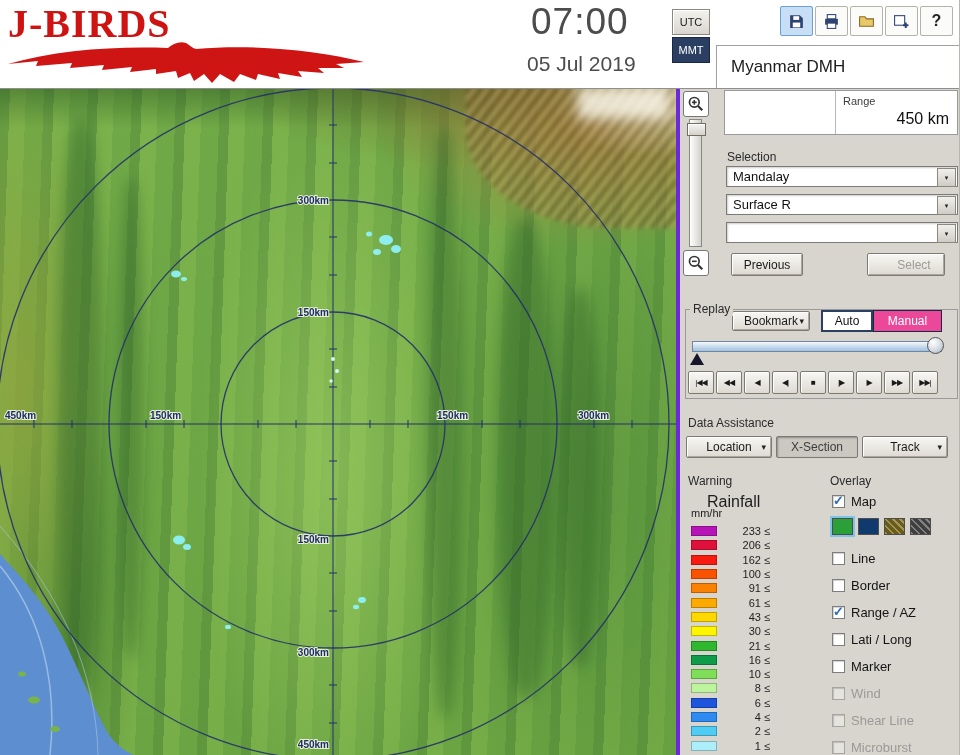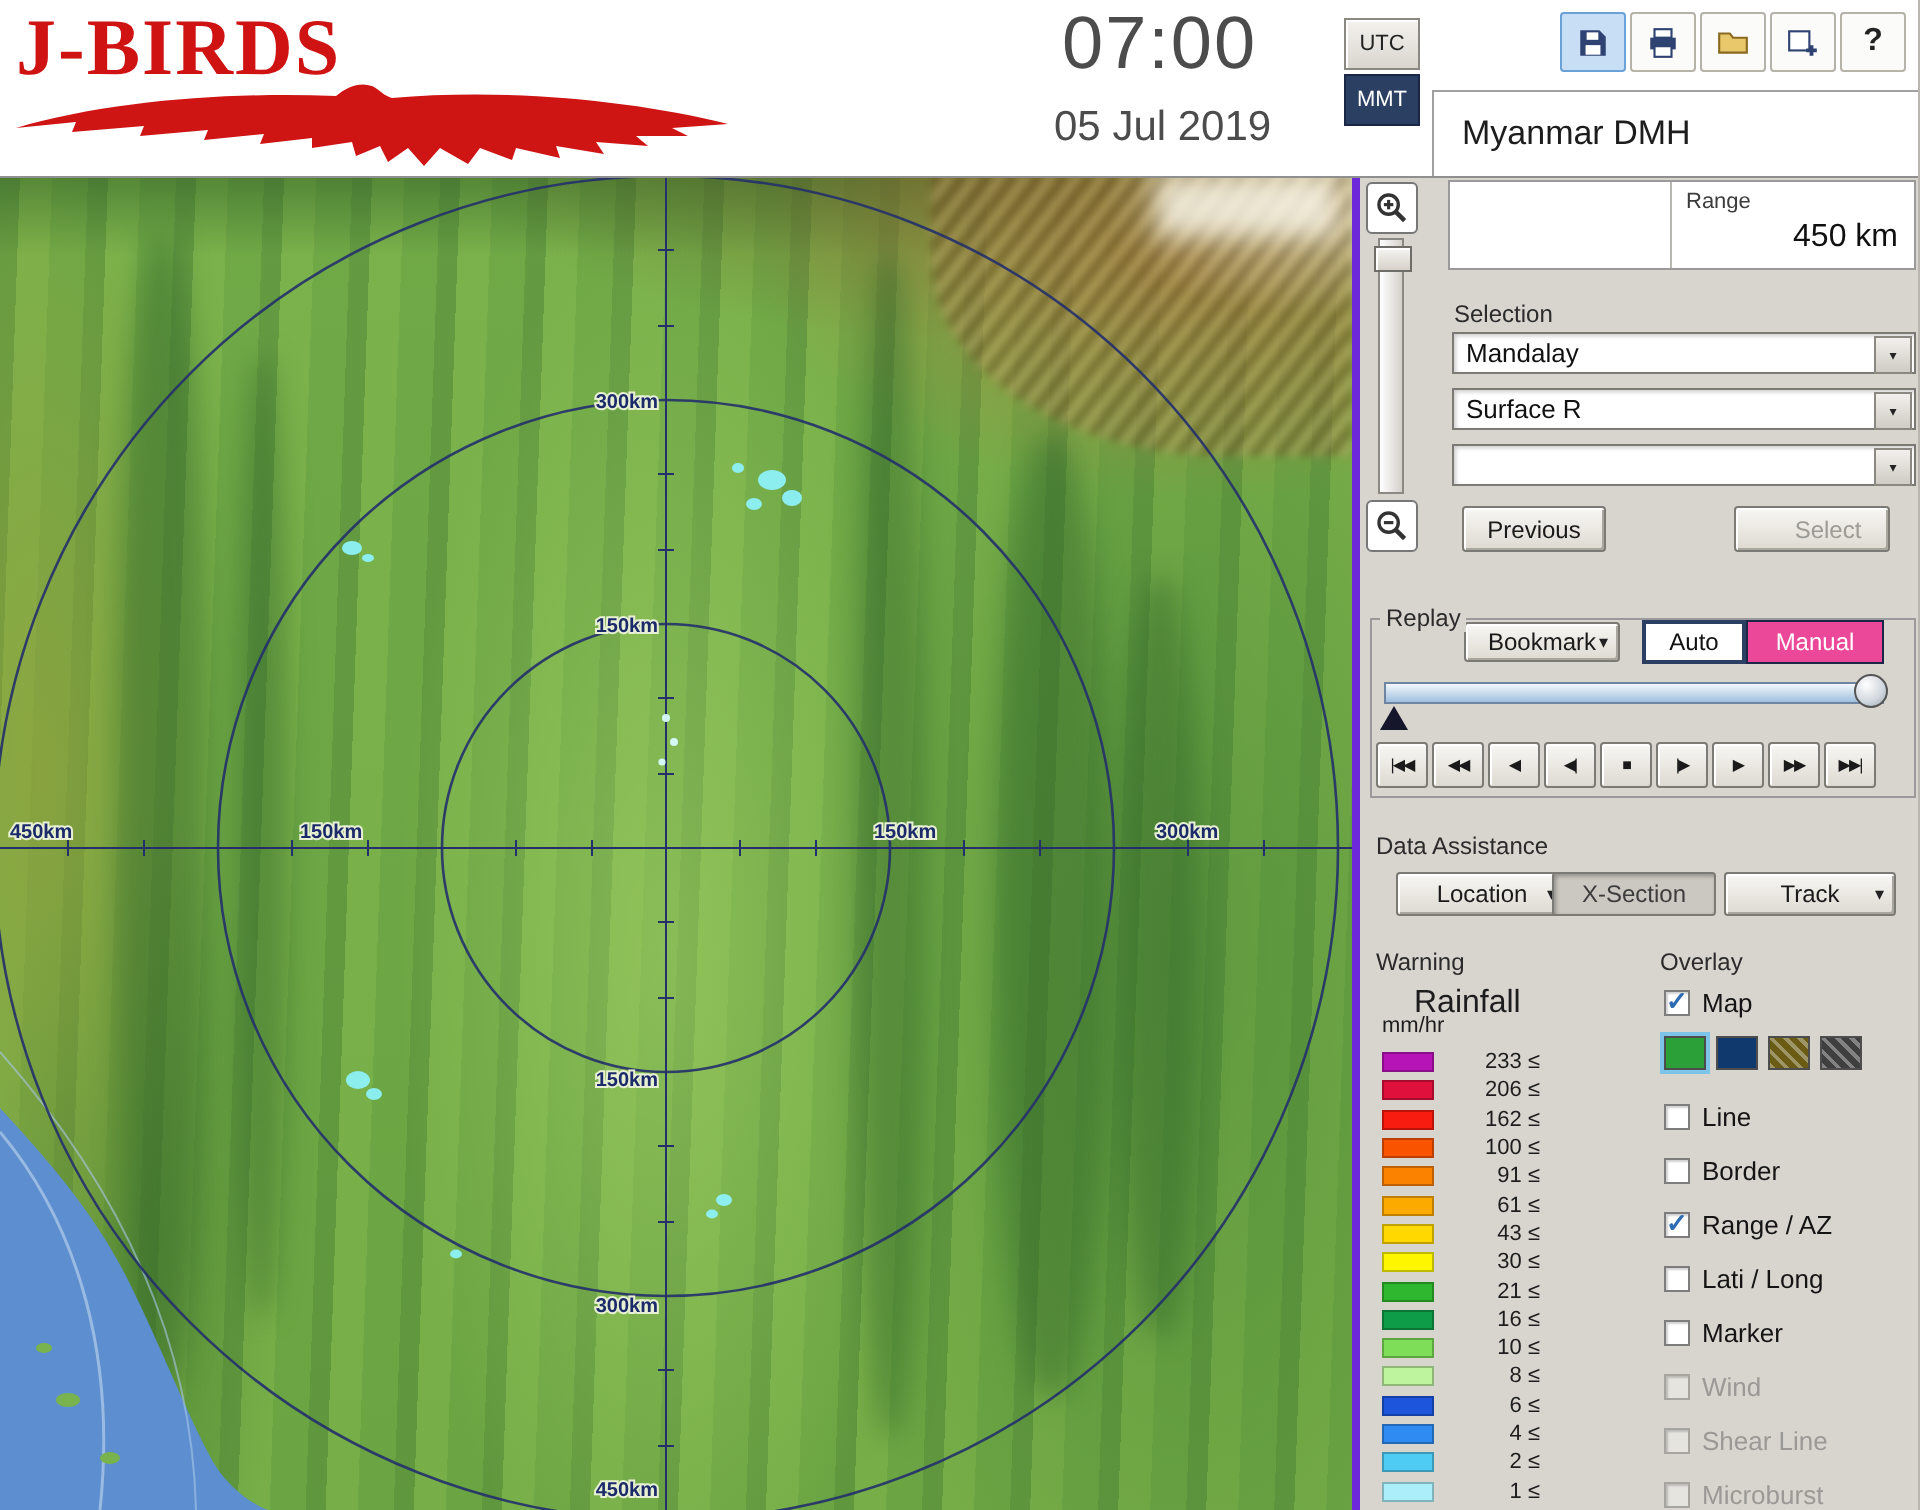--- a/index.html
+++ b/index.html
@@ -117,21 +117,21 @@
       background:radial-gradient(circle at 35% 30%,#fff,#cfd6dd 60%,#9aa4ae);border:1px solid #555;box-sizing:border-box;}
   #rmarker{position:absolute;left:10px;top:265px;width:0;height:0;
       border-left:7px solid transparent;border-right:7px solid transparent;border-bottom:12px solid #15152c;}
   #playback{position:absolute;left:8px;top:283px;display:flex;gap:2px;}
   .pbtn{width:26px;height:23px;background:linear-gradient(180deg,#f8f7f4,#dedad2);border:1px solid #7c7a74;
       box-shadow:inset 1px 1px 0 #fff;display:flex;align-items:center;justify-content:center;
       font-size:8px;letter-spacing:-1px;color:#1a1a1a;box-sizing:border-box;border-radius:2px;}
 
   
   #da-label{left:8px;top:328px;}
-  #loc-btn{left:18px;top:348px;width:86px;height:22px;}
+  #loc-btn{left:6px;top:348px;width:86px;height:22px;}
   #xsec-btn{left:96px;top:348px;width:82px;height:22px;}
   #track-btn{left:182px;top:348px;width:86px;height:22px;}
 
   
   #legend-label{left:8px;top:386px;}
   #overlay-label{left:150px;top:386px;}
   #rain1{position:absolute;left:11px;top:405px;font-size:16px;color:#1d1d1d;padding-left:16px;}
   #rain2{position:absolute;left:11px;top:419px;font-size:11px;color:#1d1d1d;}
   #legend-scale{position:absolute;left:11px;top:436px;}
   .lrow{height:14.3px;display:flex;align-items:center;}

